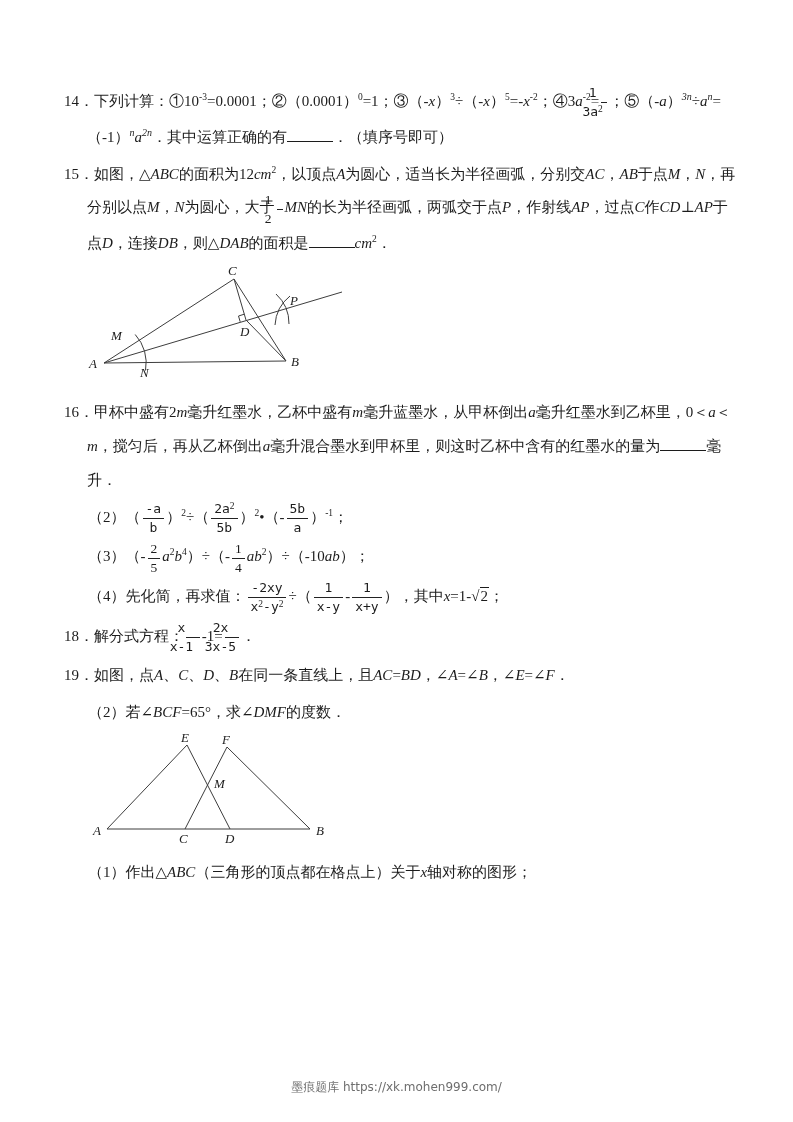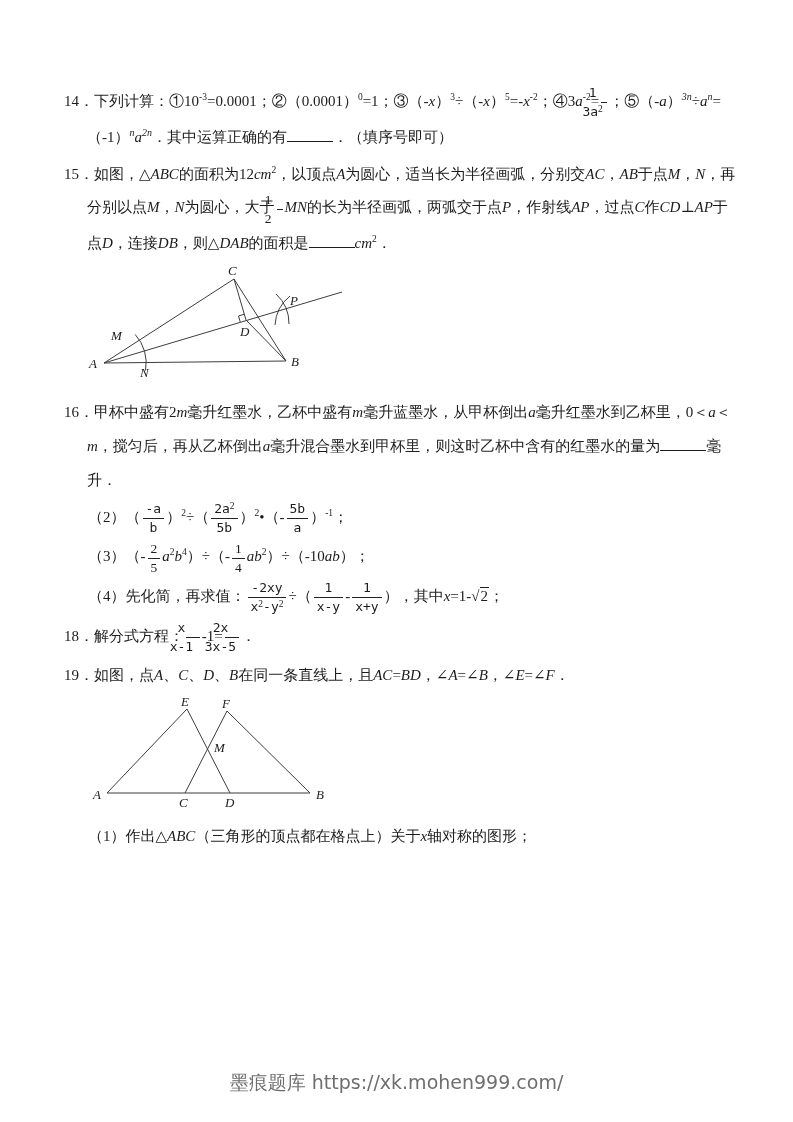--- a/index.html
+++ b/index.html
@@ -18,21 +18,21 @@
   .fnum{display:block;border-bottom:1px solid #222;padding:0 3px;font-size:13.5px;line-height:1.3;}
   .fden{display:block;padding:0 3px;font-size:13.5px;line-height:1.3;}
   .frac .ts,.frac .tsi{vertical-align:4px;}
   .blank{display:inline-block;border-bottom:1px solid #1c1c1c;height:15px;vertical-align:baseline;}
   .sqrt{white-space:nowrap;}
   .sqrt-v{border-top:1px solid #1c1c1c;padding:0 1px;}
   .fig{margin:2px 0 6px 0;}
   .fig svg line,.fig svg path{stroke:#3d3d3d;stroke-width:1;fill:none;}
   .figlabel{font-family:"Liberation Serif","DejaVu Serif",serif;font-style:italic;font-size:13px;fill:#222;}
   .footer{position:absolute;left:0;bottom:26px;width:100%;text-align:center;
-          font-family:"DejaVu Sans","Liberation Sans",sans-serif;font-size:19px;color:#6e6e6e;}
+          font-family:"DejaVu Sans","Liberation Sans",sans-serif;font-size:12px;color:#6e6e6e;}
 </style>
 </head>
 <body>
 
 <div class="page">
   <div class="content">
 
     <p class="q"><span class="tr">14．下列计算：①10</span><span class="ts">-3</span><span class="tr">=0.0001；②（0.0001）</span><span class="ts">0</span><span class="tr">=1；③（-</span><span class="ti">x</span><span class="tr">）</span><span class="ts">3</span><span class="tr">÷（-</span><span class="ti">x</span><span class="tr">）</span><span class="ts">5</span><span class="tr">=-</span><span class="ti">x</span><span class="ts">-2</span><span class="tr">；④3</span><span class="ti">a</span><span class="ts">-2</span><span class="tr">=</span><span class="frac"><span class="fnum"><span class="tm">1</span></span><span class="fden"><span class="tm">3a</span><span class="ts">2</span></span></span><span class="tr">；⑤（-</span><span class="ti">a</span><span class="tr">）</span><span class="tsi">3n</span><span class="tr">÷</span><span class="ti">a</span><span class="tsi">n</span><span class="tr">=（-1）</span><span class="tsi">n</span><span class="ti">a</span><span class="tsi">2n</span><span class="tr">．其中运算正确的有</span><span class="blank" style="width: 46px;"></span><span class="tr">．（填序号即可）</span></p>
 
     <p class="q"><span class="tr">15．如图，△</span><span class="ti">ABC</span><span class="tr">的面积为12</span><span class="ti">cm</span><span class="ts">2</span><span class="tr">，以顶点</span><span class="ti">A</span><span class="tr">为圆心，适当长为半径画弧，分别交</span><span class="ti">AC</span><span class="tr">，</span><span class="ti">AB</span><span class="tr">于点</span><span class="ti">M</span><span class="tr">，</span><span class="ti">N</span><span class="tr">，再分别以点</span><span class="ti">M</span><span class="tr">，</span><span class="ti">N</span><span class="tr">为圆心，大于</span><span class="frac"><span class="fnum"><span class="tr">1</span></span><span class="fden"><span class="tr">2</span></span></span><span class="ti">MN</span><span class="tr">的长为半径画弧，两弧交于点</span><span class="ti">P</span><span class="tr">，作射线</span><span class="ti">AP</span><span class="tr">，过点</span><span class="ti">C</span><span class="tr">作</span><span class="ti">CD</span><span class="tr">⊥</span><span class="ti">AP</span><span class="tr">于点</span><span class="ti">D</span><span class="tr">，连接</span><span class="ti">DB</span><span class="tr">，则△</span><span class="ti">DAB</span><span class="tr">的面积是</span><span class="blank" style="width: 46px;"></span><span class="ti">cm</span><span class="ts">2</span><span class="tr">．</span></p>
@@ -62,20 +62,21 @@
     <p class="q"><span class="tr">16．甲杯中盛有2</span><span class="ti">m</span><span class="tr">毫升红墨水，乙杯中盛有</span><span class="ti">m</span><span class="tr">毫升蓝墨水，从甲杯倒出</span><span class="ti">a</span><span class="tr">毫升红墨水到乙杯里，0＜</span><span class="ti">a</span><span class="tr">＜</span><span class="ti">m</span><span class="tr">，搅匀后，再从乙杯倒出</span><span class="ti">a</span><span class="tr">毫升混合墨水到甲杯里，则这时乙杯中含有的红墨水的量为</span><span class="blank" style="width: 46px;"></span><span class="tr">毫升．</span></p>
 
 
     <p class="q qi"><span class="tr">（2）（</span><span class="frac"><span class="fnum"><span class="tm">-a</span></span><span class="fden"><span class="tm">b</span></span></span><span class="tr">）</span><span class="ts">2</span><span class="tr">÷（</span><span class="frac"><span class="fnum"><span class="tm">2a</span><span class="ts">2</span></span><span class="fden"><span class="tm">5b</span></span></span><span class="tr">）</span><span class="ts">2</span><span class="tr">•（-</span><span class="frac"><span class="fnum"><span class="tm">5b</span></span><span class="fden"><span class="tm">a</span></span></span><span class="tr">）</span><span class="ts">-1</span><span class="tr">；</span></p>
     <p class="q qi"><span class="tr">（3）（-</span><span class="frac"><span class="fnum"><span class="tr">2</span></span><span class="fden"><span class="tr">5</span></span></span><span class="ti">a</span><span class="ts">2</span><span class="ti">b</span><span class="ts">4</span><span class="tr">）÷（-</span><span class="frac"><span class="fnum"><span class="tr">1</span></span><span class="fden"><span class="tr">4</span></span></span><span class="ti">ab</span><span class="ts">2</span><span class="tr">）÷（-10</span><span class="ti">ab</span><span class="tr">）；</span></p>
     <p class="q qi"><span class="tr">（4）先化简，再求值：</span><span class="frac"><span class="fnum"><span class="tm">-2xy</span></span><span class="fden"><span class="tm">x</span><span class="ts">2</span><span class="tm">-y</span><span class="ts">2</span></span></span><span class="tr">÷（</span><span class="frac"><span class="fnum"><span class="tm">1</span></span><span class="fden"><span class="tm">x-y</span></span></span><span class="tr">-</span><span class="frac"><span class="fnum"><span class="tm">1</span></span><span class="fden"><span class="tm">x+y</span></span></span><span class="tr">），其中</span><span class="ti">x</span><span class="tr">=1-</span><span class="sqrt">√<span class="sqrt-v">2</span></span><span class="tr">；</span></p>
 
     <p class="q"><span class="tr">18．解分式方程：</span><span class="frac"><span class="fnum"><span class="tm">x</span></span><span class="fden"><span class="tm">x-1</span></span></span><span class="tr">-1=</span><span class="frac"><span class="fnum"><span class="tm">2x</span></span><span class="fden"><span class="tm">3x-5</span></span></span><span class="tr">．</span></p>
 
     <p class="q"><span class="tr">19．如图，点</span><span class="ti">A</span><span class="tr">、</span><span class="ti">C</span><span class="tr">、</span><span class="ti">D</span><span class="tr">、</span><span class="ti">B</span><span class="tr">在同一条直线上，且</span><span class="ti">AC</span><span class="tr">=</span><span class="ti">BD</span><span class="tr">，∠</span><span class="ti">A</span><span class="tr">=∠</span><span class="ti">B</span><span class="tr">，∠</span><span class="ti">E</span><span class="tr">=∠</span><span class="ti">F</span><span class="tr">．</span></p>
+    <p class="q qi"><span class="tr">（2）若∠</span><span class="ti">BCF</span><span class="tr">=65°，求∠</span><span class="ti">DMF</span><span class="tr">的度数．</span></p>
 
     <div class="fig" style="margin-left:26px">
       <svg width="240" height="114" viewBox="0 0 240 114">
         <line x1="17" y1="97" x2="220" y2="97"></line>
         <line x1="17" y1="97" x2="97" y2="13"></line>
         <line x1="97" y1="13" x2="140" y2="97"></line>
         <line x1="95" y1="97" x2="137" y2="15"></line>
         <line x1="137" y1="15" x2="220" y2="97"></line>
         <text class="figlabel" x="3" y="103">A</text>
         <text class="figlabel" x="226" y="103">B</text>

